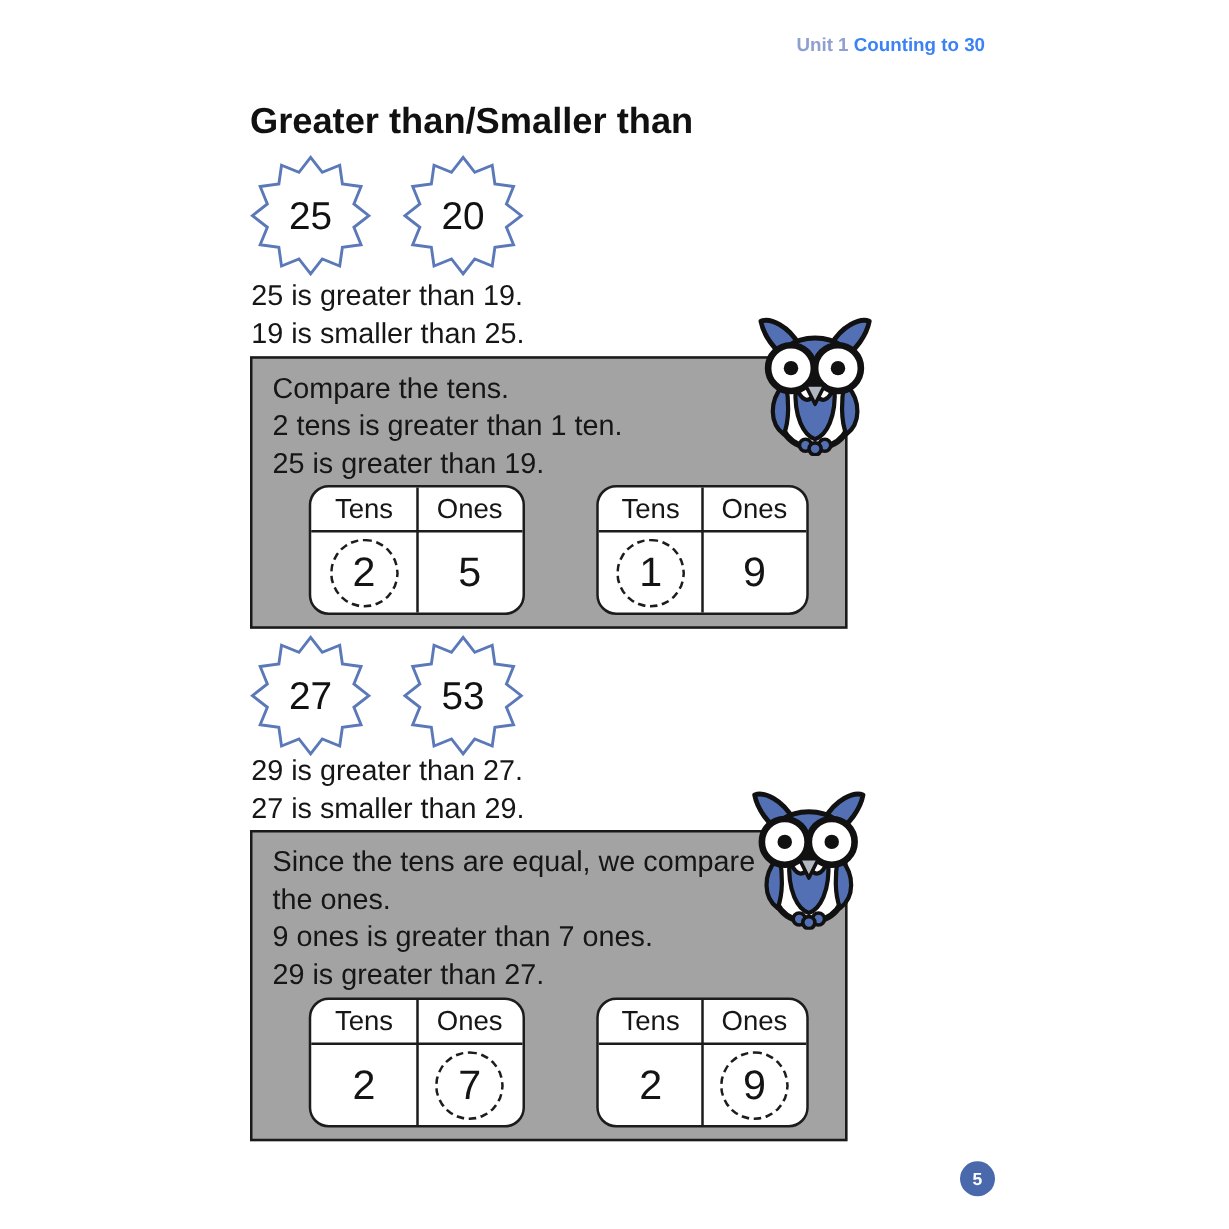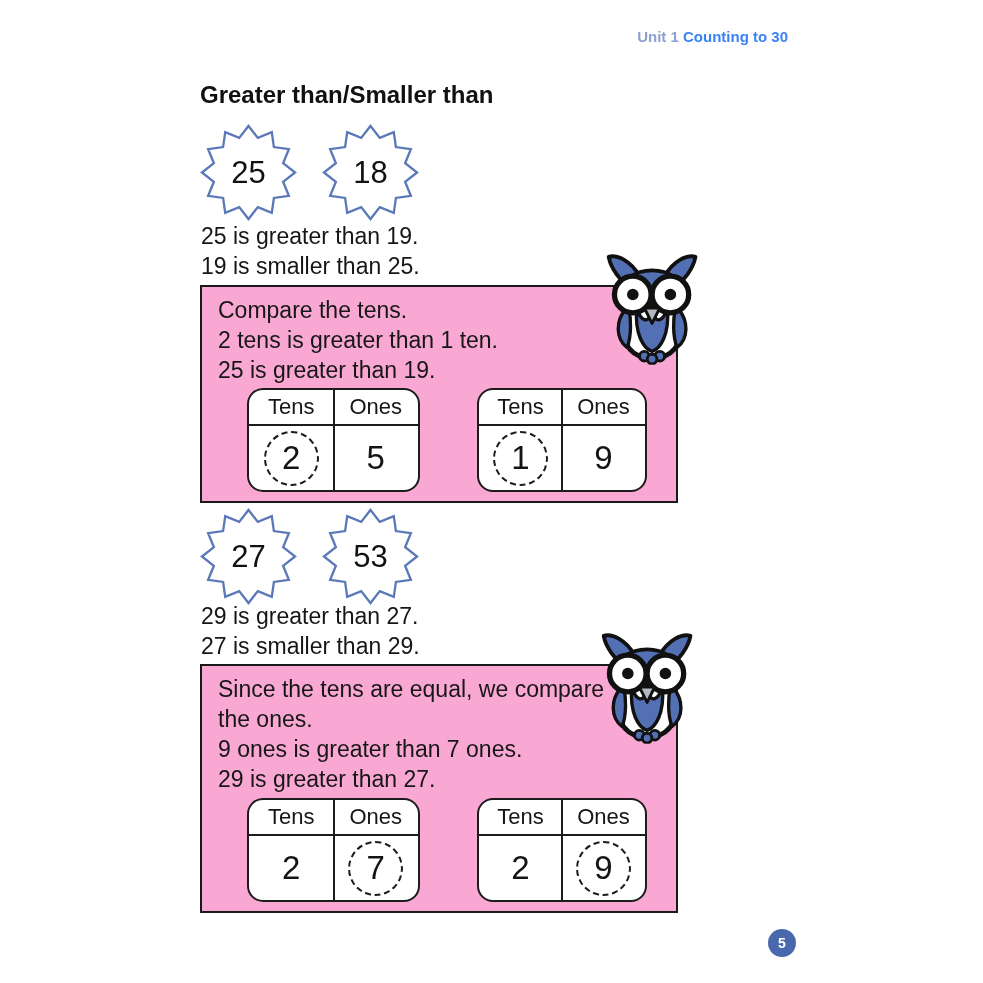--- a/index.html
+++ b/index.html
@@ -25,21 +25,21 @@
   
   .unit-header{
     position:absolute;top:28px;right:195px;
     font-size:15px;font-weight:bold;white-space:nowrap;
   }
   .unit-header .unit-label{color:var(--unit-label-blue);}
   .unit-header .unit-title{color:#3b82f6;}
   
   .lesson-title{
     position:absolute;left:200px;top:81px;
-    font-size:24px;font-weight:bold;color:#111;
+    font-size:29px;font-weight:bold;color:#111;
   }
   
   .star{
     position:absolute;width:97px;height:97px;
   }
   .star svg{position:absolute;inset:0;width:100%;height:100%;}
   .star .star-num{
     position:absolute;inset:0;display:flex;align-items:center;justify-content:center;
     font-size:31px;font-weight:normal;color:#111;
   }
@@ -51,21 +51,21 @@
   
   .statements{
     position:absolute;left:201px;
     font-size:23px;line-height:30px;color:#161616;
   }
   #statements-1{top:221px;}
   #statements-2{top:601px;}
   
   .explain-box{
     position:absolute;left:200px;width:478px;
-    border:2px solid #1a1a1a;background:#f9a8d4;
+    border:2px solid #1a1a1a;background:#a3a3a3;
   }
   #box-1{top:285px;height:218px;}
   #box-2{top:664px;height:249px;}
   .explain-text{
     position:absolute;left:16px;top:8px;
     font-size:23px;line-height:30px;color:#161616;
     white-space:nowrap;
   }
   
   .tcard{
@@ -152,21 +152,21 @@
   <div class="star" id="star-a">
     <svg viewBox="0 0 100 100">
         <polygon class="star-poly" points="50.0,2.0 59.6,14.3 74.0,8.4 76.2,23.8 91.6,26.0 85.7,40.4 98.0,50.0 85.7,59.6 91.6,74.0 76.2,76.2 74.0,91.6 59.6,85.7 50.0,98.0 40.4,85.7 26.0,91.6 23.8,76.2 8.4,74.0 14.3,59.6 2.0,50.0 14.3,40.4 8.4,26.0 23.8,23.8 26.0,8.4 40.4,14.3"></polygon>
       </svg>
     <span class="star-num">25</span>
   </div>
   <div class="star" id="star-b">
     <svg viewBox="0 0 100 100">
         <polygon class="star-poly" points="50.0,2.0 59.6,14.3 74.0,8.4 76.2,23.8 91.6,26.0 85.7,40.4 98.0,50.0 85.7,59.6 91.6,74.0 76.2,76.2 74.0,91.6 59.6,85.7 50.0,98.0 40.4,85.7 26.0,91.6 23.8,76.2 8.4,74.0 14.3,59.6 2.0,50.0 14.3,40.4 8.4,26.0 23.8,23.8 26.0,8.4 40.4,14.3"></polygon>
       </svg>
-    <span class="star-num">18</span>
+    <span class="star-num">20</span>
   </div>
 
   <div class="statements" id="statements-1">
     <div>25 is greater than 19.</div>
     <div>19 is smaller than 25.</div>
   </div>
 
   <div class="explain-box" id="box-1">
     <div class="explain-text">
       <div>Compare the tens.</div>

